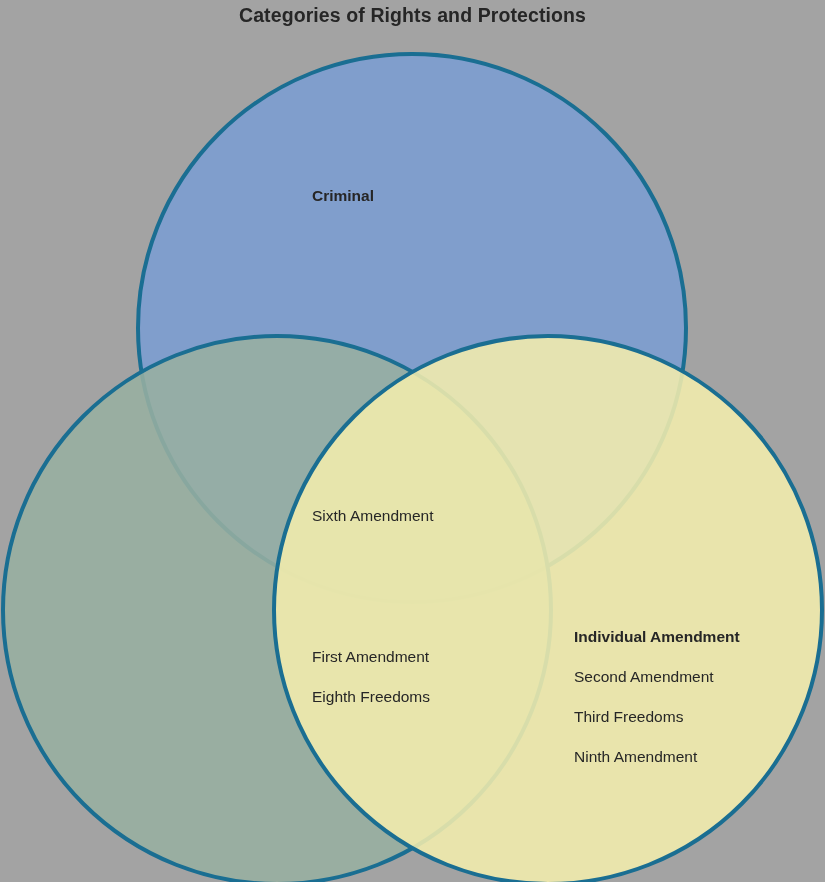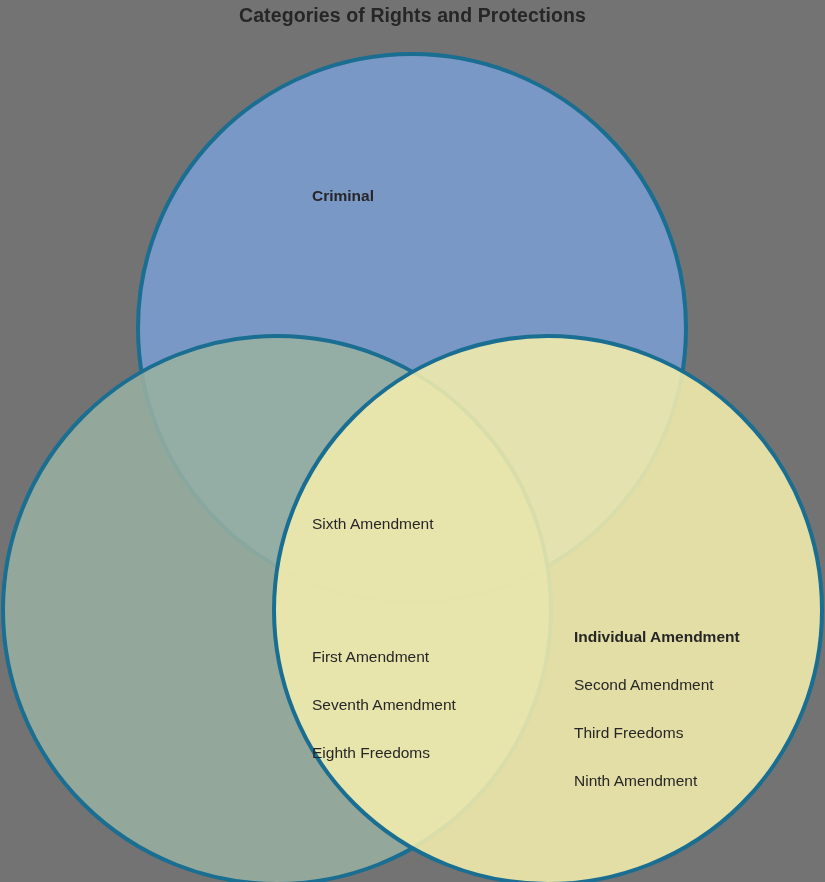--- a/index.html
+++ b/index.html
@@ -12,21 +12,21 @@
     width: 825px;
     height: 882px;
     overflow: hidden;
     font-family: "Liberation Sans", sans-serif;
     color: #262626;
   }
   #figure {
     position: relative;
     width: 825px;
     height: 882px;
-    background: #737373;
+    background: #a3a3a3;
   }
   #chart-title {
     position: absolute;
     top: 0;
     left: 0;
     width: 825px;
     height: 38px;
     line-height: 30px;
     text-align: center;
     font-size: 19.5px;
@@ -50,21 +50,21 @@
     font-weight: bold;
     white-space: nowrap;
     line-height: 20px;
   }
   .item-text {
     font-size: 15.5px;
     font-weight: normal;
     white-space: nowrap;
     line-height: 20px;
   }
-  .gap-40 { margin-top: 28px; }
+  .gap-40 { margin-top: 20px; }
 </style>
 </head>
 <body>
 
 <div id="figure">
 
   <div id="chart-title">Categories of Rights and Protections</div>
 
   <svg id="venn-svg" width="825" height="882" viewBox="0 0 825 882" xmlns="http://www.w3.org/2000/svg">
     <g>
@@ -78,21 +78,20 @@
     <div class="set-name">Criminal</div>
   </div>
 
   <div class="venn-label-group" style="left: 312px; top: 486px; width: 200px;">
     <div class="item-text gap-40">Sixth Amendment</div>
   </div>
 
 
   <div class="venn-label-group" style="left: 312px; top: 647px; width: 200px;">
     <div class="item-text">First Amendment</div>
-    <div class="item-text gap-40">Seventh Amendment</div>
     <div class="item-text gap-40">Eighth Freedoms</div>
   </div>
 
   <div class="venn-label-group" style="left: 574px; top: 627px; width: 200px;">
     <div class="set-name">Individual Amendment</div>
     <div class="item-text gap-40">Second Amendment</div>
     <div class="item-text gap-40">Third Freedoms</div>
     <div class="item-text gap-40">Ninth Amendment</div>
   </div>
 

